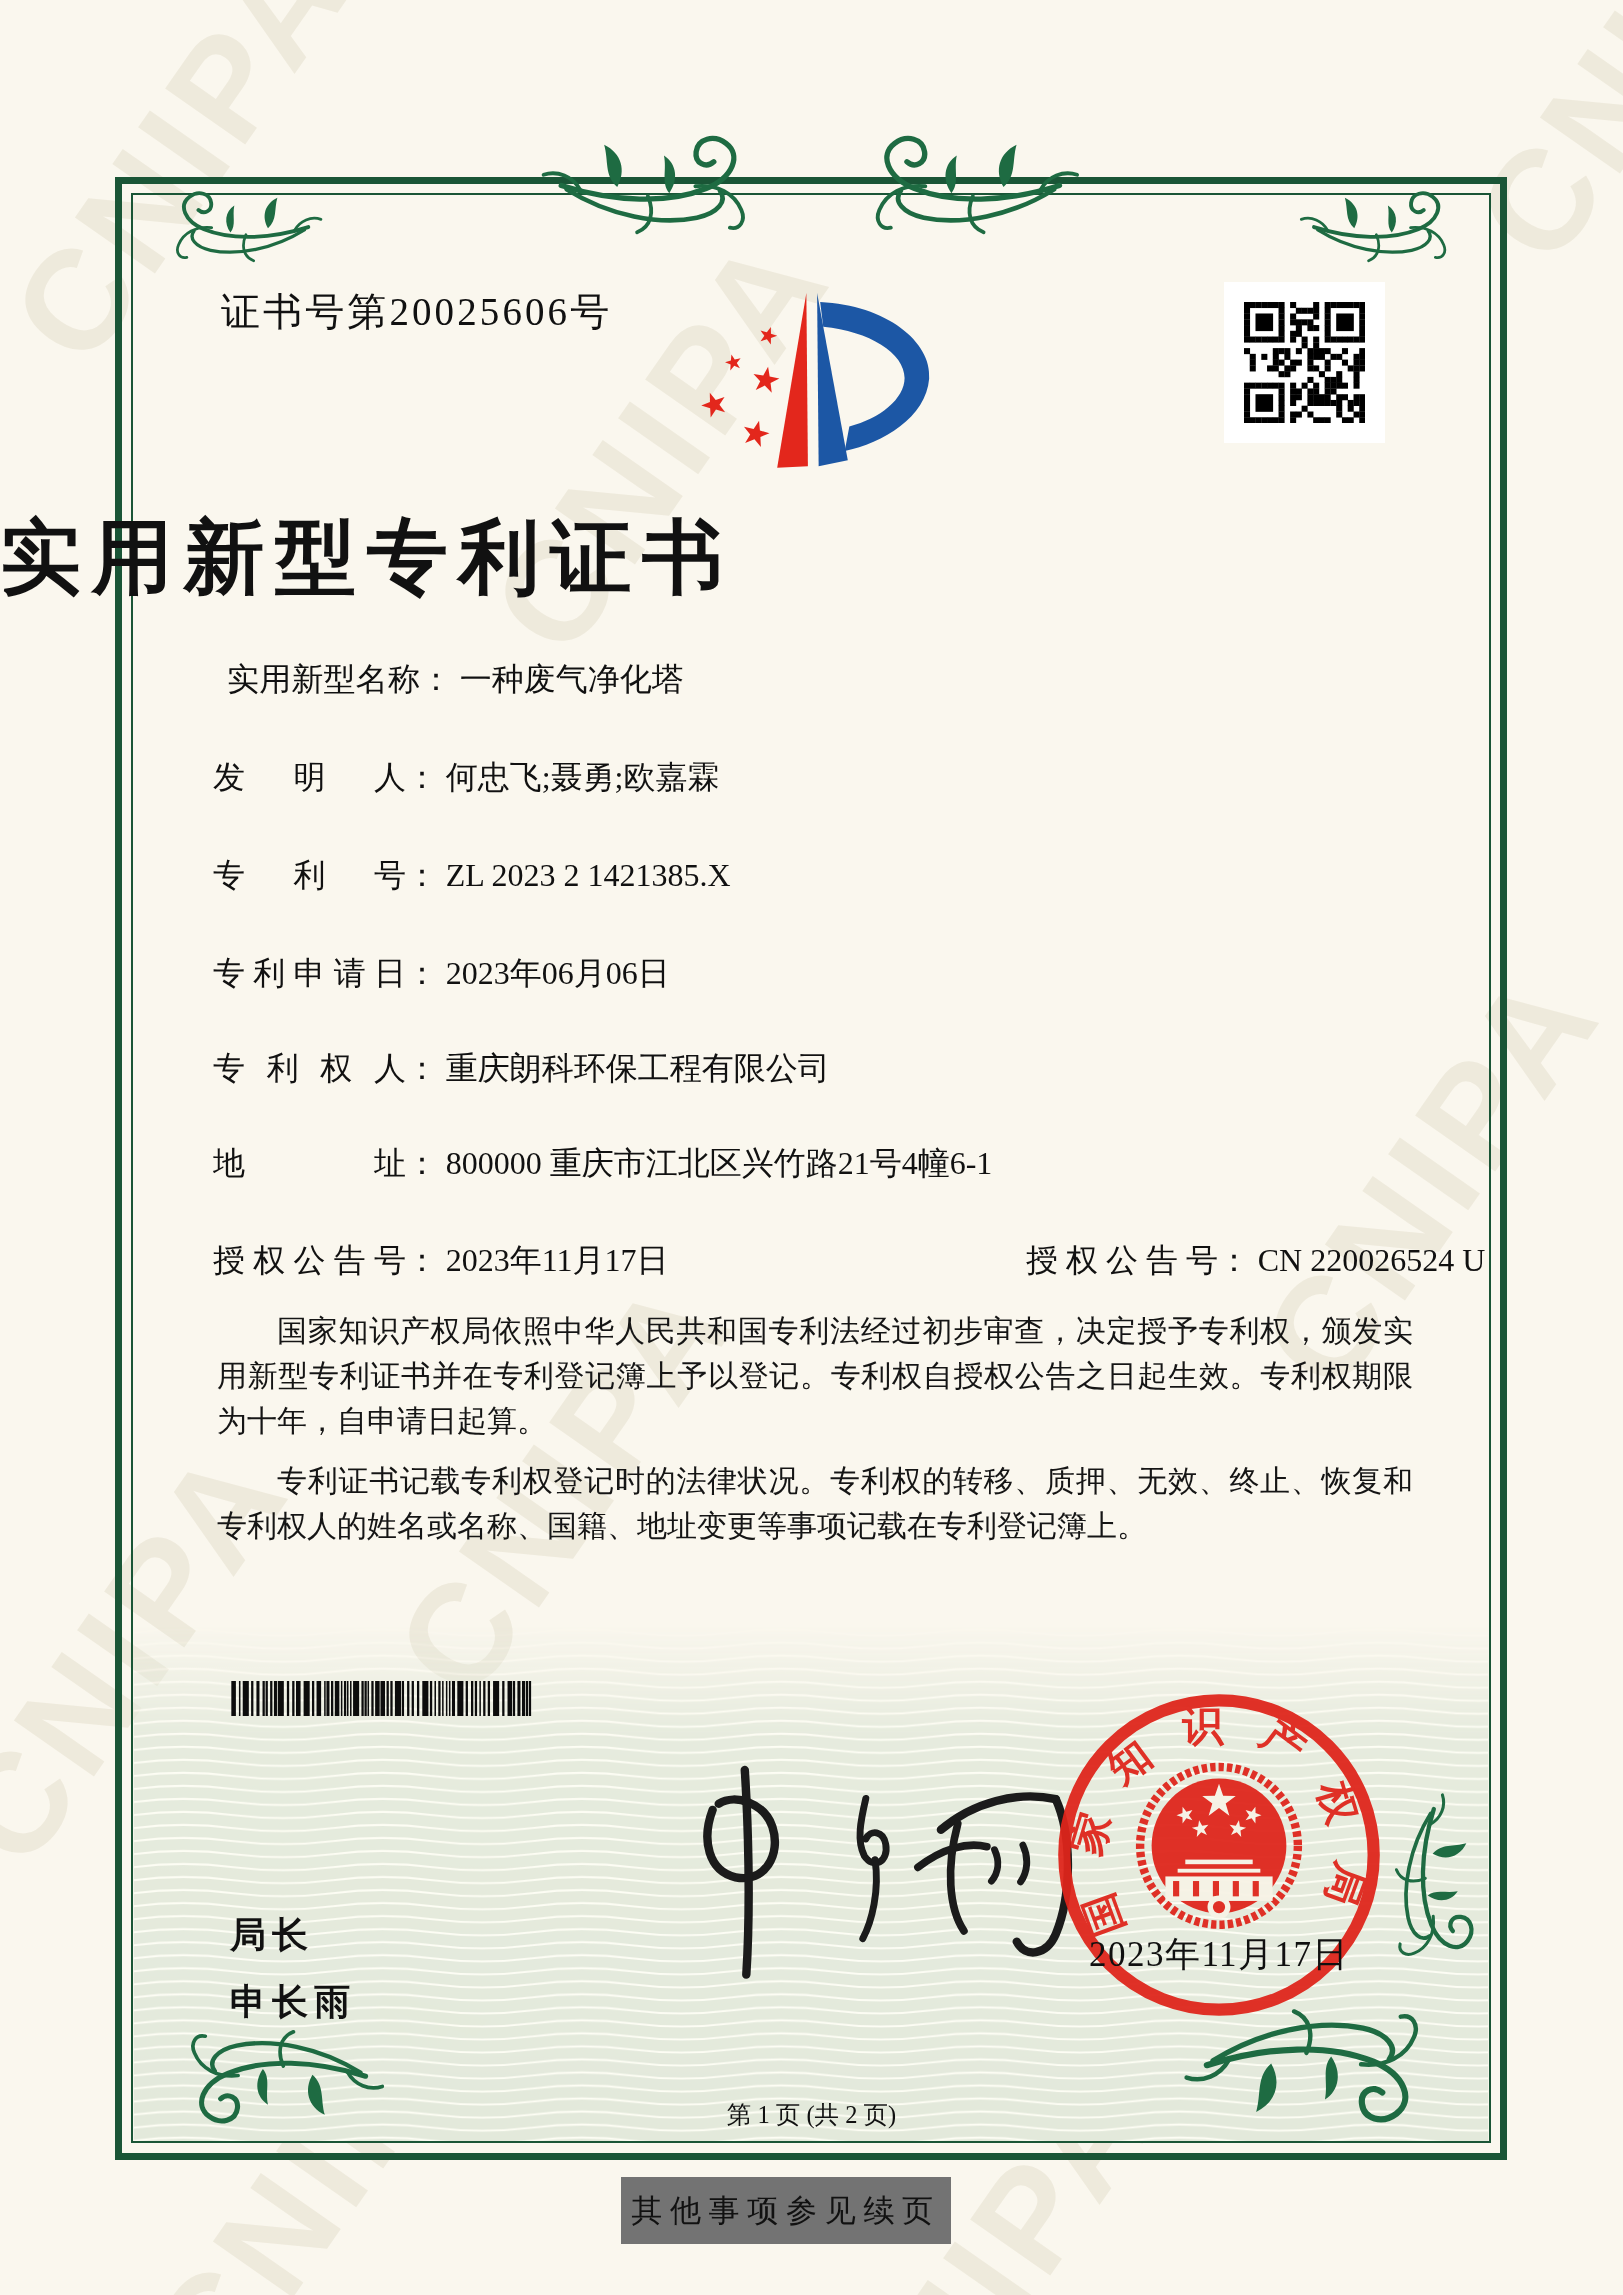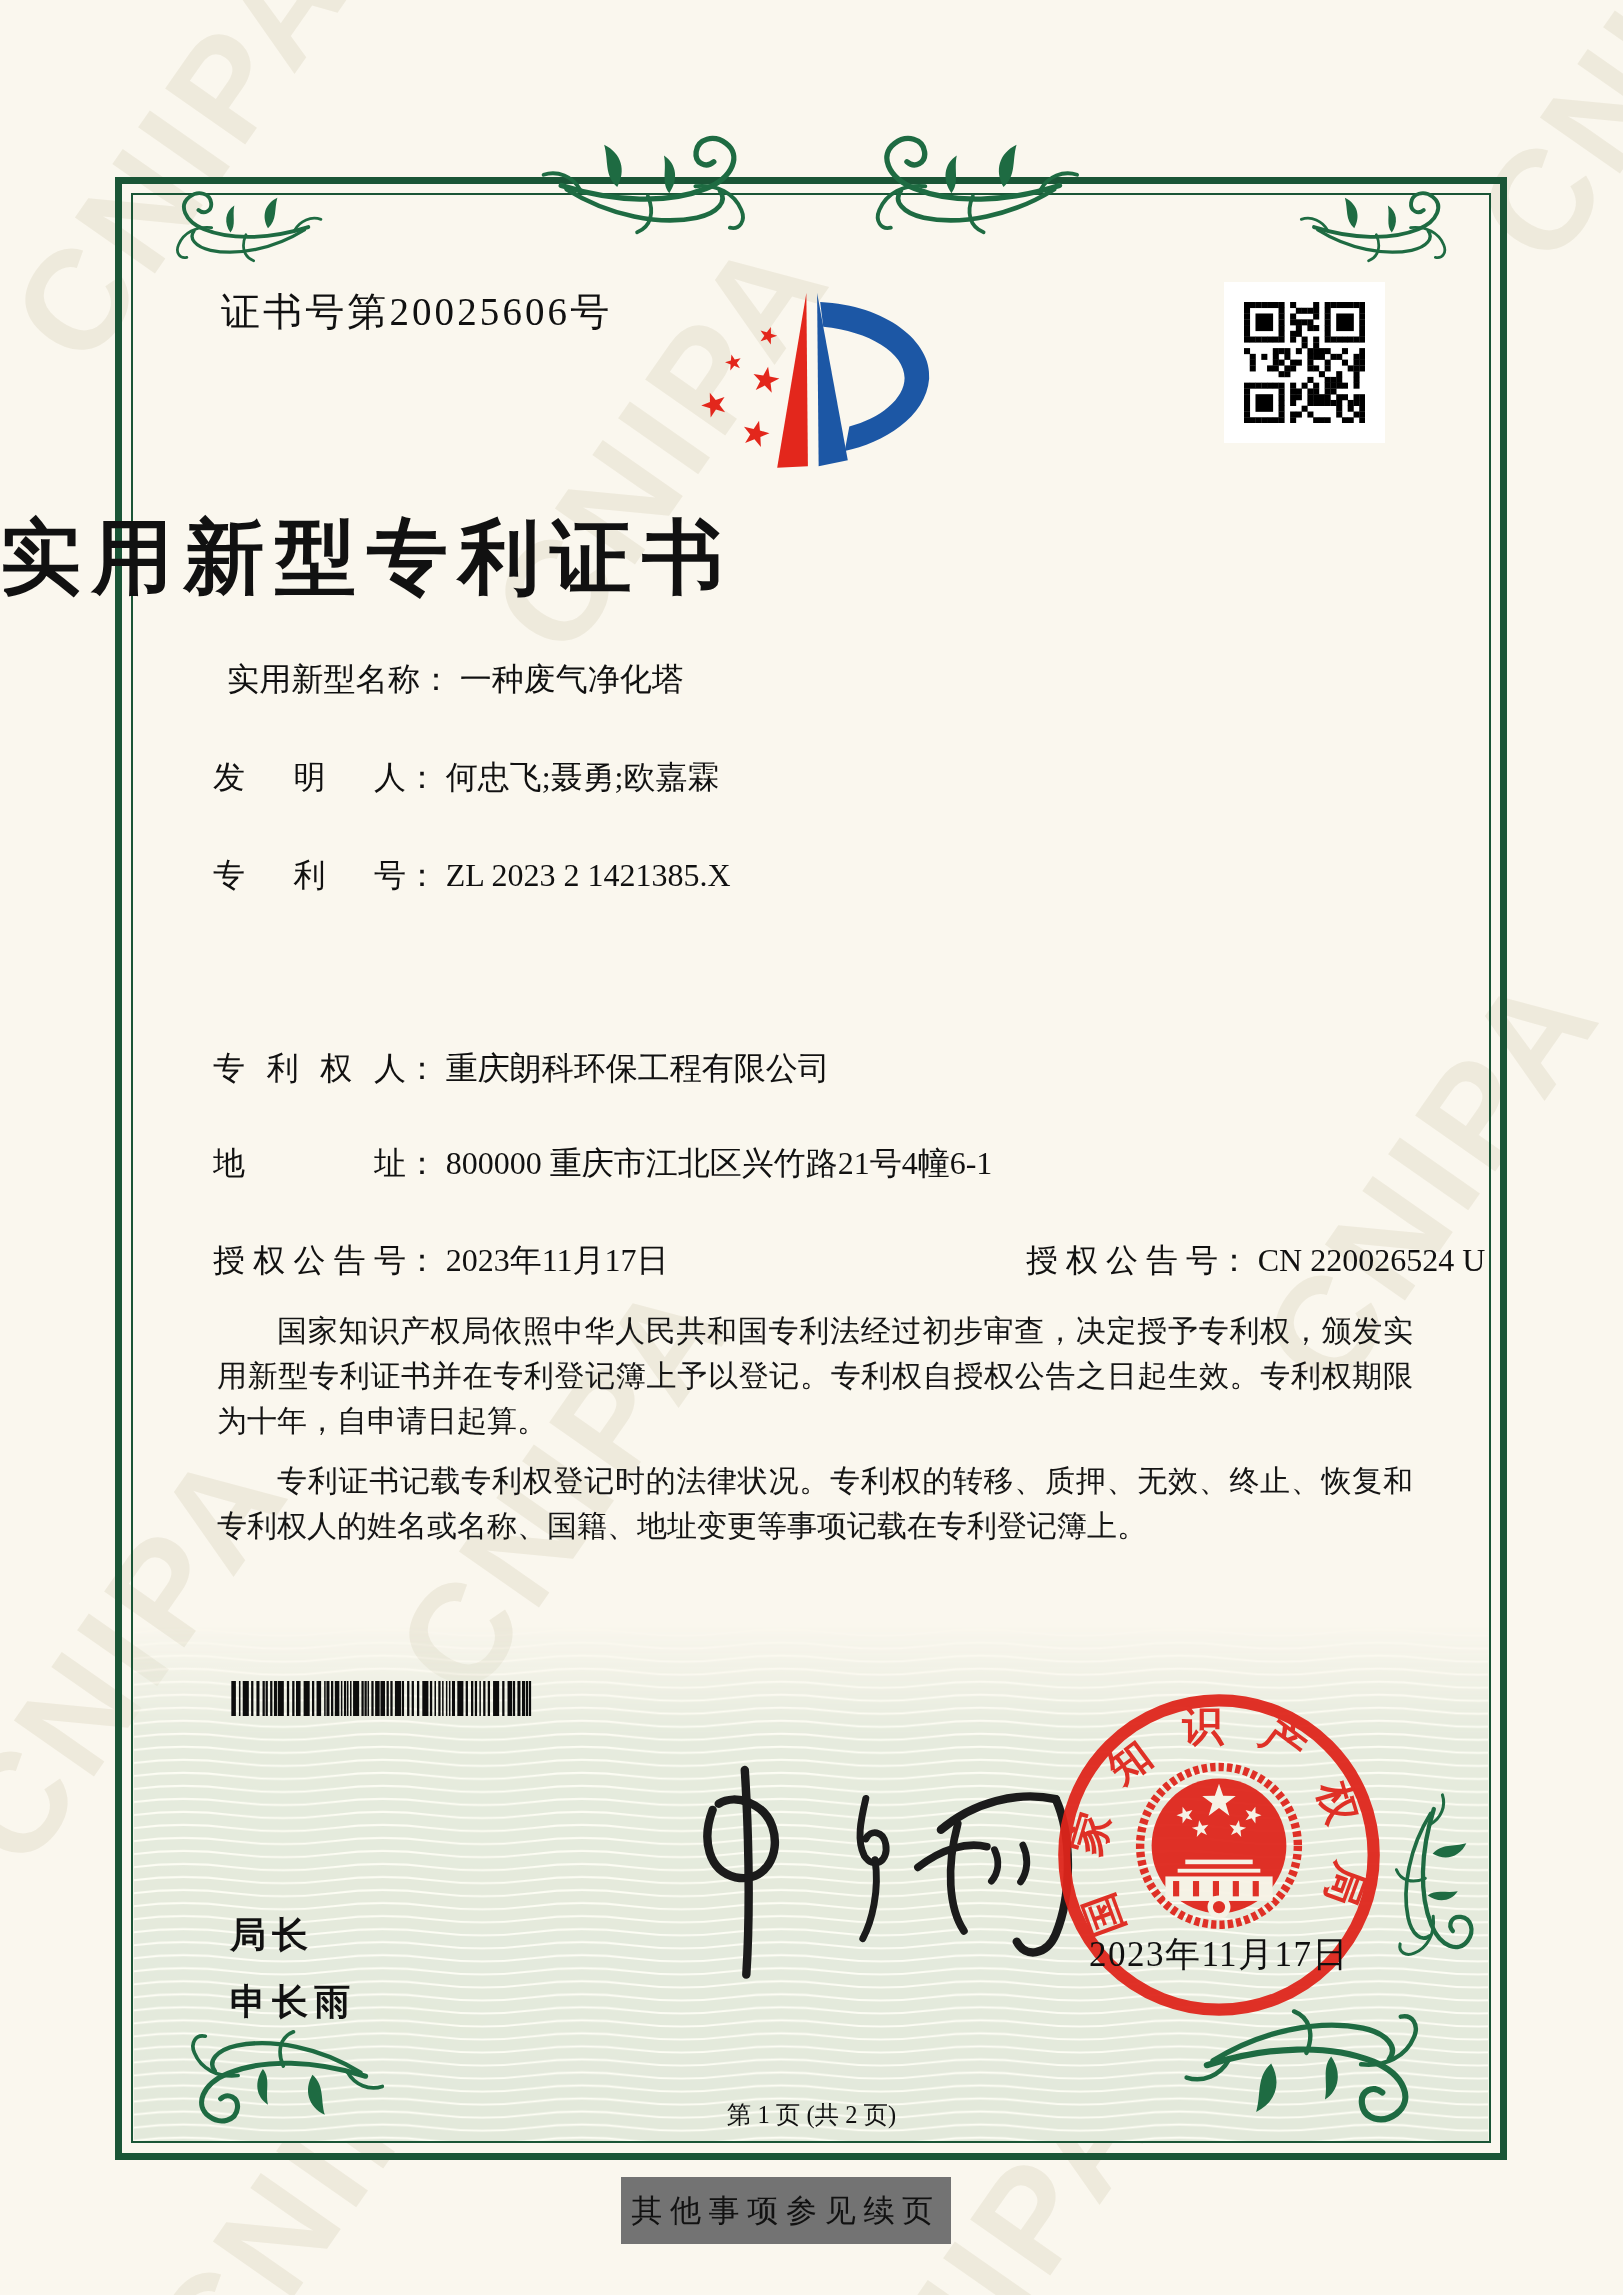--- a/index.html
+++ b/index.html
@@ -352,20 +352,23 @@
 
   <div class="row" style="top:658px;margin-left:14px;">
     <span class="f-label">实用新型名称</span><span class="f-sep">：</span><span class="f-value">一种废气净化塔</span>
   </div>
   <div class="row" style="top:756px;">
     <span class="f-label">发明人</span><span class="f-sep">：</span><span class="f-value">何忠飞;聂勇;欧嘉霖</span>
   </div>
   <div class="row" style="top:854px;">
     <span class="f-label">专利号</span><span class="f-sep">：</span><span class="f-value">ZL 2023 2 1421385.X</span>
   </div>
+  <div class="row" style="top:952px;">
+    <span class="f-label">专利申请日</span><span class="f-sep">：</span><span class="f-value">2023年06月06日</span>
+  </div>
   <div class="row" style="top:1047px;">
     <span class="f-label">专利权人</span><span class="f-sep">：</span><span class="f-value">重庆朗科环保工程有限公司</span>
   </div>
   <div class="row" style="top:1142px;">
     <span class="f-label">地址</span><span class="f-sep">：</span><span class="f-value">800000 重庆市江北区兴竹路21号4幢6-1</span>
   </div>
   <div class="row" style="top:1239px;">
     <span class="f-label">授权公告号</span><span class="f-sep">：</span><span class="f-value">2023年11月17日</span>
     <span class="grant2">
       <span class="f-label">授权公告号</span><span class="f-sep">：</span><span class="f-value">CN 220026524 U</span>

